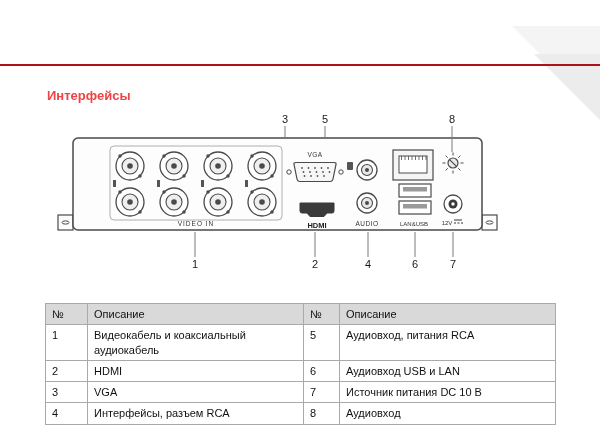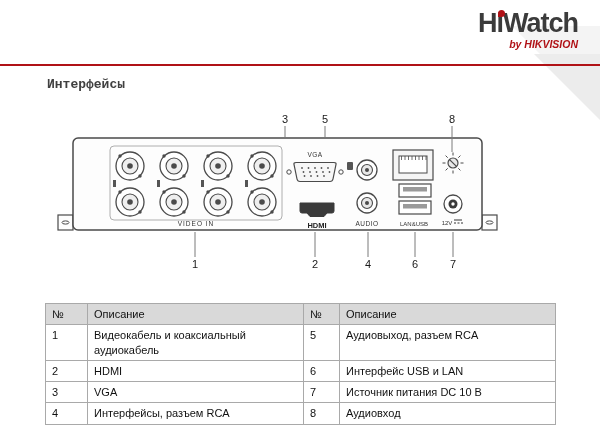--- a/index.html
+++ b/index.html
@@ -19,21 +19,21 @@
     color:#3b3b3b;letter-spacing:-1px;line-height:1;
   }
   .logo-tittle{
     position:absolute;left:20px;top:0px;width:7px;height:7px;
     background:#b01116;border-radius:50% 50% 50% 0;
   }
   .logo-byline{font-size:10.5px;font-weight:bold;font-style:italic;color:#b01116;margin-top:1px;}
 
   .red-line{position:absolute;top:64px;left:0;width:600px;height:2px;background:#b01116;z-index:1;}
 
-  .page-title{position:absolute;top:77px;left:47px;font-size:13px;font-weight:bold;color:#404040;z-index:1;font-family:Liberation Mono, monospace;}
+  .page-title{position:absolute;top:88px;left:47px;font-size:13px;font-weight:bold;color:#ef4444;z-index:1;}
 
   .diagram{position:absolute;top:110px;left:50px;z-index:1;}
 
   .ports-table{
     position:absolute;top:303px;left:45px;width:510px;z-index:1;
     border-collapse:collapse;table-layout:fixed;font-size:11px;color:#111;
   }
   .ports-table th,.ports-table td{
     border:1px solid #a9a9a9;padding:3px 6px;text-align:left;vertical-align:top;
     font-weight:normal;line-height:1.3;
@@ -41,27 +41,20 @@
   .ports-table thead th{background:#d9d9d9;}
 </style>
 </head>
 <body>
 
 <div class="page">
 
   <div class="wm wm-1"></div>
   <div class="wm wm-2"></div>
 
-  <div class="logo">
-    <div class="logo-brand">
-      <span>HiWatch</span>
-      <span class="logo-tittle"></span>
-    </div>
-    <div class="logo-byline">by HIKVISION</div>
-  </div>
 
   <div class="red-line"></div>
 
   <div class="page-title">Интерфейсы</div>
 
   <svg class="diagram" width="470" height="168" viewBox="0 0 470 168" xmlns="http://www.w3.org/2000/svg">
     <defs>
       <g id="bnc">
         <circle r="14" fill="#ffffff" stroke="#4a4a4a" stroke-width="1.3"></circle>
         <circle r="8" fill="#efefef" stroke="#4a4a4a" stroke-width="1.1"></circle>
@@ -218,27 +211,27 @@
         <th>Описание</th>
         <th>№</th>
         <th>Описание</th>
       </tr>
     </thead>
     <tbody>
       <tr>
         <td>1</td>
         <td>Видеокабель и коаксиальный аудиокабель</td>
         <td>5</td>
-        <td>Аудиовыход, разъем RCA</td>
+        <td>Аудиовход, питания RCA</td>
       </tr>
       <tr>
         <td>2</td>
         <td>HDMI</td>
         <td>6</td>
-        <td>Интерфейс USB и LAN</td>
+        <td>Аудиовход USB и LAN</td>
       </tr>
       <tr>
         <td>3</td>
         <td>VGA</td>
         <td>7</td>
         <td>Источник питания DC 10 В</td>
       </tr>
       <tr>
         <td>4</td>
         <td>Интерфейсы, разъем RCA</td>

